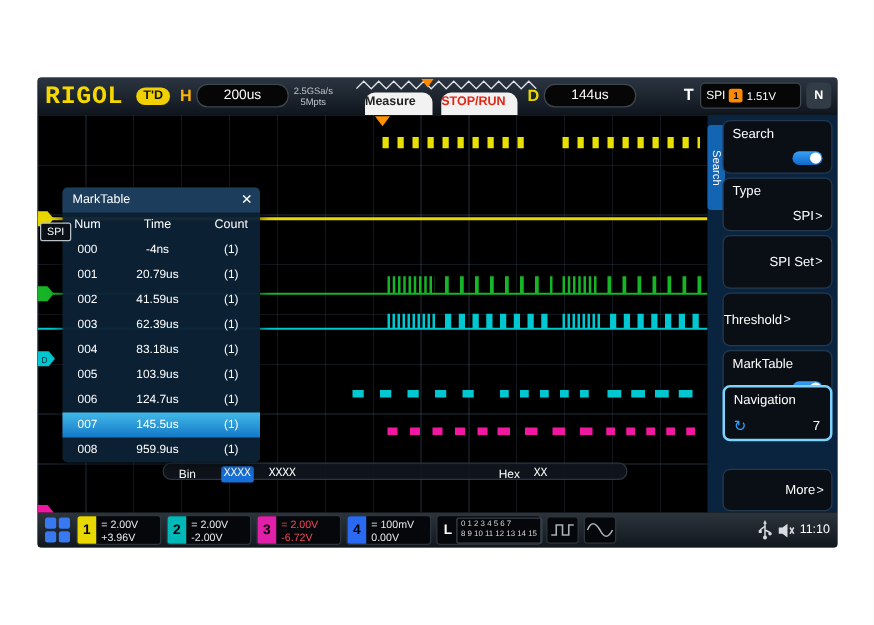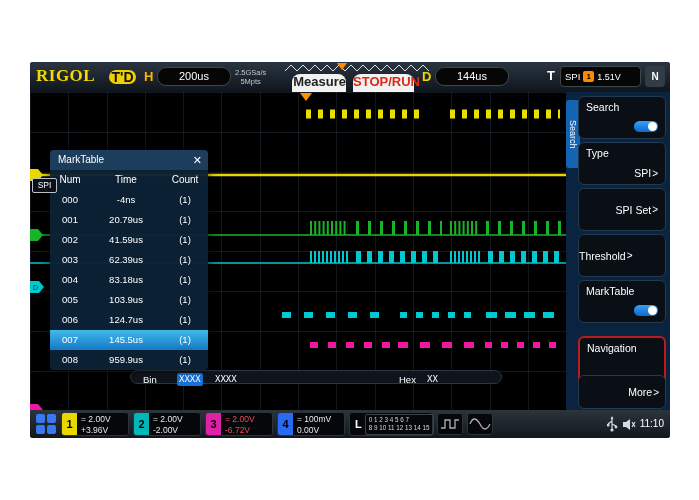--- a/index.html
+++ b/index.html
@@ -2,29 +2,29 @@
 <html><head>
 <meta charset="utf-8">
 <style>
   *{margin:0;padding:0;box-sizing:border-box}
   html,body{width:699px;height:500px;background:#fff;font-family:"Liberation Sans",sans-serif}
   .page{position:relative;width:699px;height:500px;background:#fff;overflow:hidden}
   .scope{position:absolute;left:30px;top:62px;width:640px;height:376px;background:#000;border-radius:3px;overflow:hidden}
 
   
   .topbar{position:absolute;left:0;top:0;width:640px;height:30px;background:linear-gradient(#2b3541,#0f151d)}
-  .brand{position:absolute;left:6px;top:4px;font-family:Liberation Serif, serif;font-weight:bold;font-size:17px;color:#f5d800;letter-spacing:.5px}
-  .trigd{position:absolute;left:79px;top:8px;width:27px;height:14px;background:#f0d000;border-radius:7px;color:#111;font-size:14px;font-weight:bold;text-align:center;line-height:14px}
+  .brand{position:absolute;left:6px;top:4px;font-family:Liberation Mono, monospace;font-weight:bold;font-size:20px;color:#f5d800;letter-spacing:.5px}
+  .trigd{position:absolute;left:79px;top:8px;width:27px;height:14px;background:#f0d000;border-radius:7px;color:#111;font-size:10px;font-weight:bold;text-align:center;line-height:14px}
   .hlab{position:absolute;left:114px;top:7px;font-size:13px;font-weight:bold;color:#ffb400}
   .pillbox{position:absolute;background:#060606;border:1px solid #3e464e;border-radius:9px;color:#fff;font-size:11px;text-align:center;line-height:17px}
   #tb{left:127px;top:5px;width:74px;height:19px}
   #delay{left:405px;top:5px;width:74px;height:19px}
   .rate{position:absolute;left:205px;top:7px;font-size:7.5px;color:#c0c6cc;line-height:8.5px;text-align:center}
   .preview{position:absolute;left:255px;top:1px}
-  .btn{position:absolute;top:12px;height:31px;border-radius:8px;background:#f2f2f2;font-size:13px;font-weight:bold;text-align:right;line-height:15px}
+  .btn{position:absolute;top:12px;height:31px;border-radius:8px;background:#f2f2f2;font-size:10px;font-weight:bold;text-align:left;line-height:15px}
   #measure{left:262px;width:54px;color:#222}
   #runstop{left:323px;width:61px;color:#e02818}
   .dlab{position:absolute;left:392px;top:7px;font-size:13px;font-weight:bold;color:#e8d800}
   .tlab{position:absolute;left:517px;top:6px;font-size:13px;font-weight:bold;color:#fff}
   .trigbox{position:absolute;left:530px;top:4px;width:81px;height:21px;background:#060606;border:1px solid #3e464e;border-radius:4px;display:flex;align-items:center;gap:3px;padding:0 4px;color:#fff}
   .trigbox .tt{font-size:9.5px}
   .trigbox .b1{width:11px;height:11px;background:#ff8a00;border-radius:2px;color:#000;font-size:8px;font-weight:bold;text-align:center;line-height:11px}
   .trigbox .lv{font-size:9px}
   .nbox{position:absolute;left:615px;top:4px;width:20px;height:21px;background:#323c46;border-radius:4px;color:#fff;font-size:10px;font-weight:bold;text-align:center;line-height:21px}
 
@@ -61,21 +61,21 @@
   .mitem .lab{position:absolute;left:7px;top:4px;font-size:10.5px}
   .mitem .val{position:absolute;right:7px;bottom:5px;font-size:10.5px}
   .chev{font-size:10px;margin-left:1px}
   .toggle{position:absolute;right:7px;bottom:6px;width:24px;height:11px;border-radius:6px;background:linear-gradient(#38a0f8,#1068c8)}
   .toggle .knob{position:absolute;right:1px;top:1px;width:9px;height:9px;border-radius:50%;background:#fff}
   #mi-search{top:4px}
   #mi-type{top:50px}
   #mi-spiset{top:96px;display:flex;align-items:center;justify-content:flex-end;padding-right:7px;font-size:10.5px}
   #mi-threshold{top:142px;display:flex;align-items:center;justify-content:flex-start;padding-right:7px;font-size:10.5px}
   #mi-marktable{top:188px}
-  #mi-nav{top:244px;height:60px;border:2px solid #b91c1c}
+  #mi-nav{top:216px;height:45px;border:2px solid #7dd3fc}
   #mi-more{top:283px;height:34px;display:flex;align-items:center;justify-content:flex-end;padding-right:6px;font-size:10.5px}
   .navicon{position:absolute;left:7px;bottom:3px;color:#30a0ff;font-size:12px}
   .navval{position:absolute;right:8px;bottom:4px;font-size:10.5px}
 
   
   .botbar{position:absolute;left:0;top:348px;width:640px;height:28px;background:linear-gradient(#2c343c,#11171d)}
   .apps{position:absolute;left:5px;top:3px;width:22px;height:22px}
   .chtile{position:absolute;top:2px;width:68px;height:24px;background:#05070a;border:1px solid #2c343c;border-radius:3px;display:flex}
   #cht1{left:31px}#cht2{left:103px}#cht3{left:175px}#cht4{left:247px}
   .chnum{width:15px;color:#000;font-weight:bold;font-size:11px;text-align:center;line-height:22px;border-radius:2px 0 0 2px}

